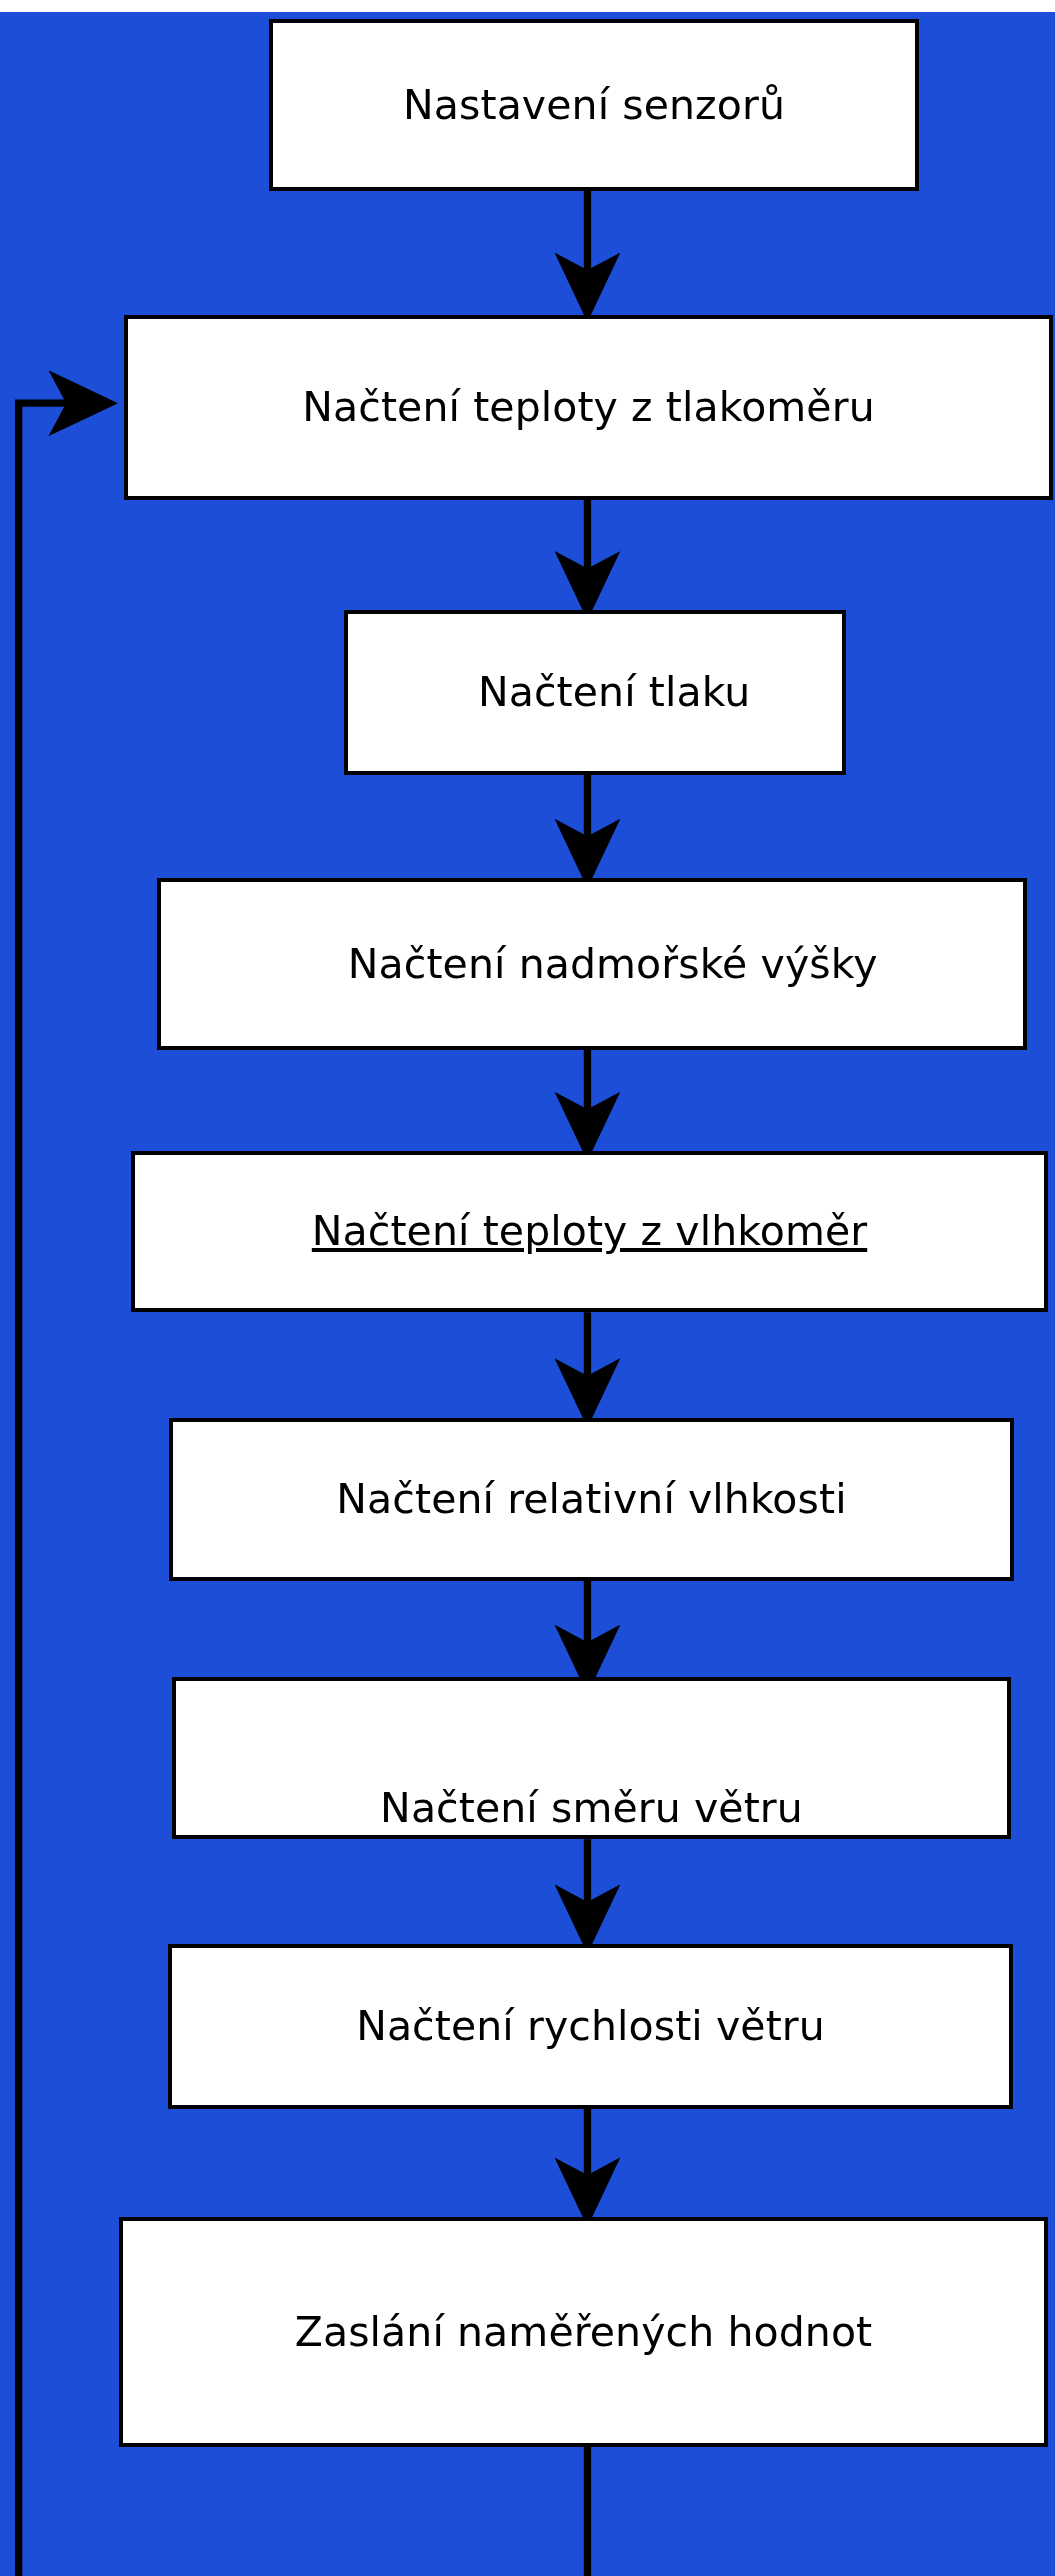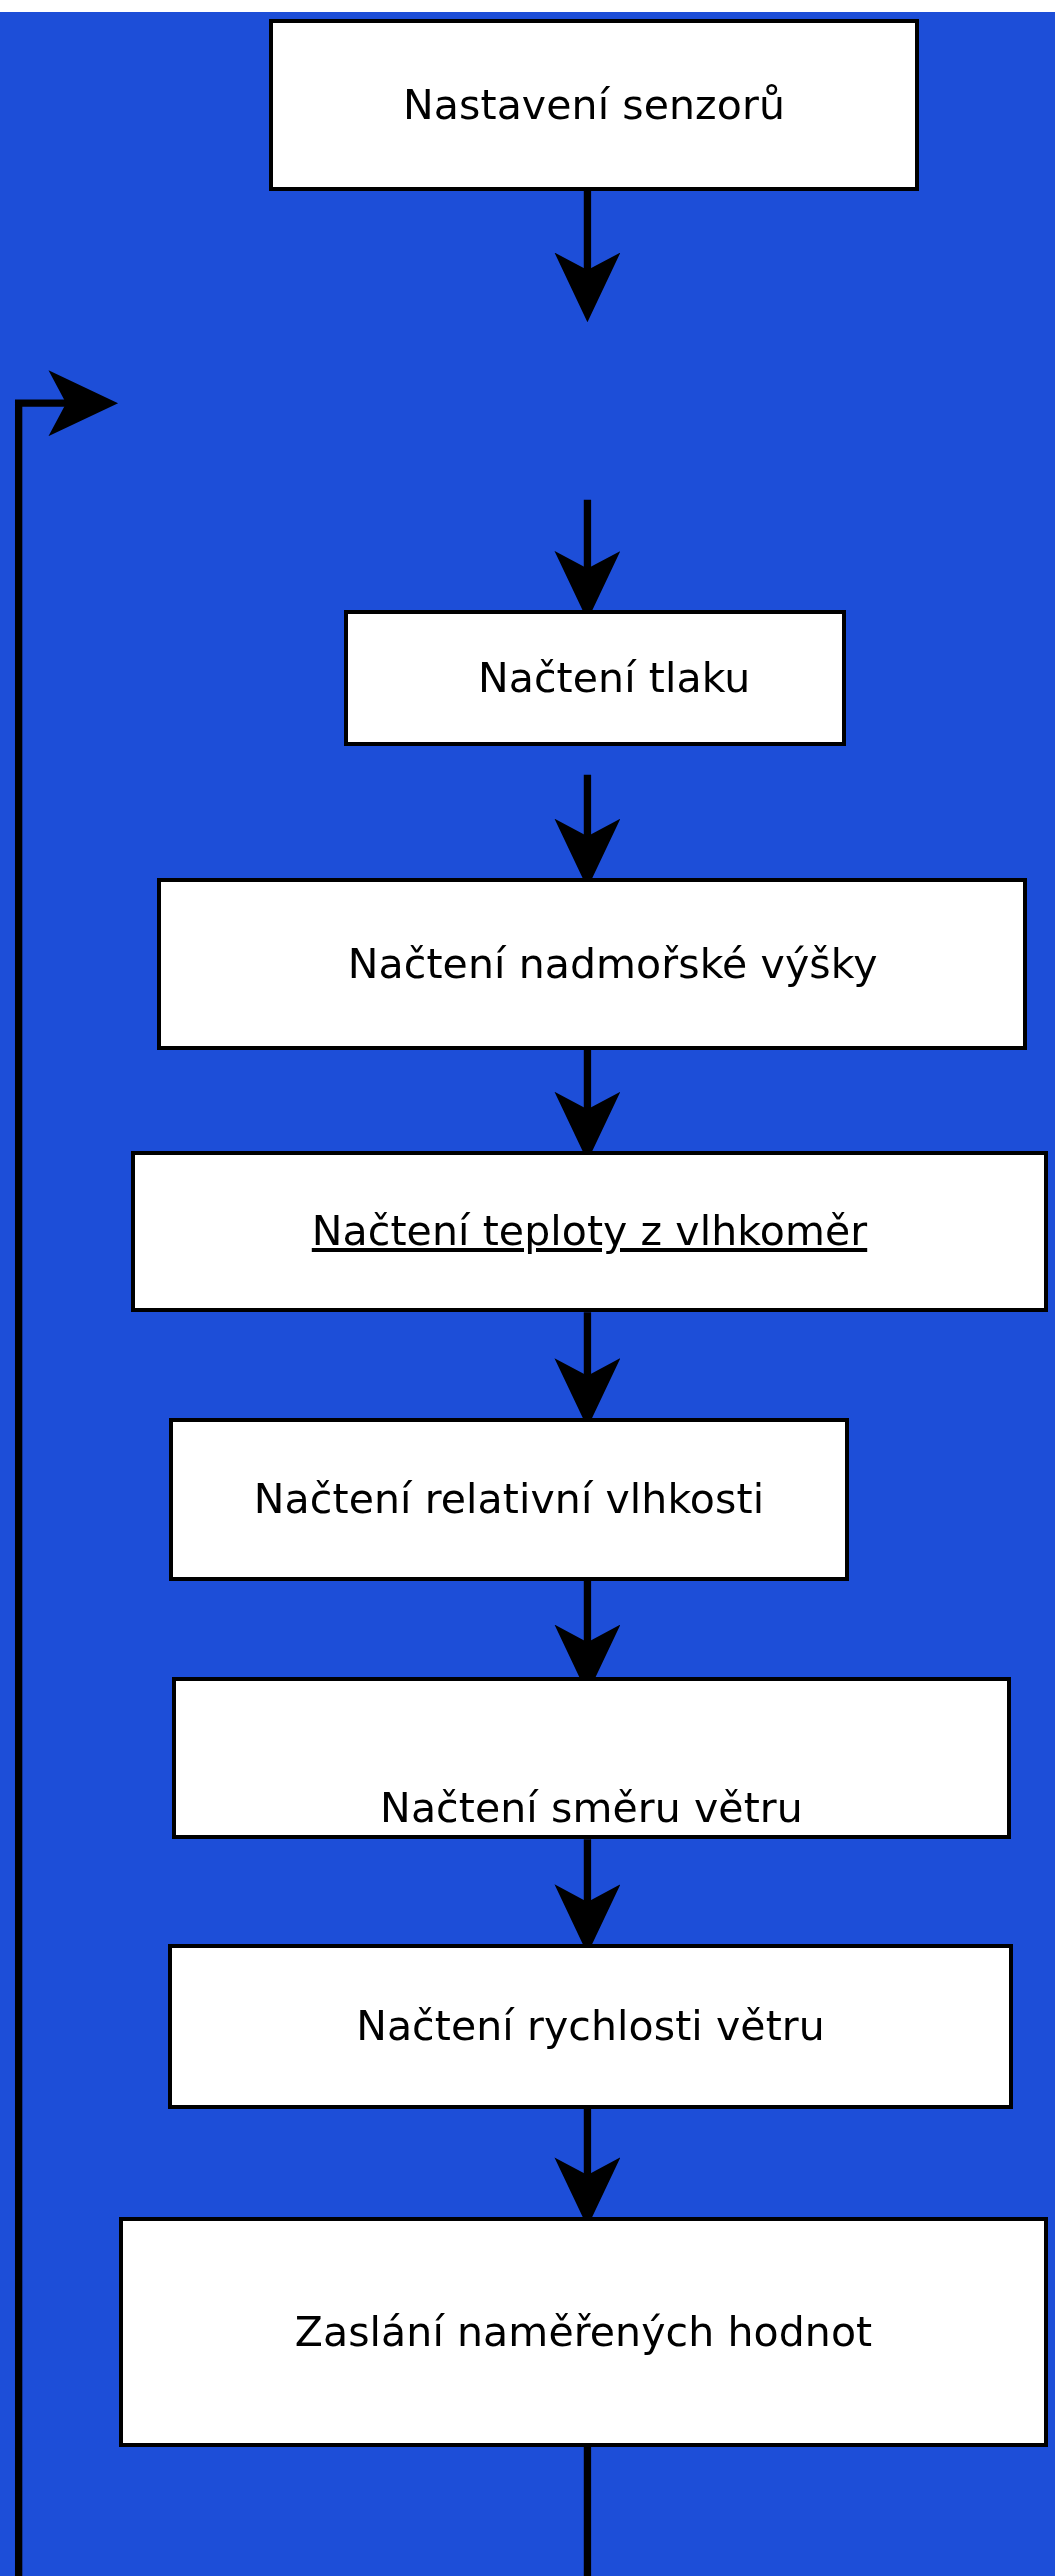--- a/index.html
+++ b/index.html
@@ -77,34 +77,37 @@
 
     <line x1="882" y1="3148" x2="882" y2="3300" stroke="#000000" stroke-width="11" marker-end="url(#arrowhead)"></line>
 
     <path d="M882,3655 L882,3855 L28,3855 L28,587 L152,587" fill="none" stroke="#000000" stroke-width="11" marker-end="url(#arrowhead)"></path>
   </svg>
 
   <div class="node" style="left:269px; top:6.7px; width:650px; height:172px;">
     <span>Nastavení senzorů</span>
   </div>
 
+  <div class="node" style="left:124px; top:303px; width:929px; height:185px;">
+    <span>Načtení teploty z tlakoměru</span>
+  </div>
 
-  <div class="node" style="left:344px; top:598px; width:502px; height:136px;padding-left:45px;">
+  <div class="node" style="left:344px; top:598px; width:502px; height:165px;padding-left:45px;">
     <span>Načtení tlaku</span>
   </div>
 
   <div class="node" style="left:157px; top:866px; width:870px; height:172px;padding-left:48px;">
     <span>Načtení nadmořské výšky</span>
   </div>
 
   <div class="node" style="left:131px; top:1139px; width:917px; height:161px;text-decoration:underline;">
     <span>Načtení teploty z vlhkoměr</span>
   </div>
 
-  <div class="node" style="left:169px; top:1406px; width:680px; height:163px;">
+  <div class="node" style="left:169px; top:1406px; width:845px; height:163px;">
     <span>Načtení relativní vlhkosti</span>
   </div>
 
   <div class="node" style="left:172px; top:1665px; width:839px; height:162px;align-items:flex-end;">
     <span>Načtení směru větru</span>
   </div>
 
   <div class="node" style="left:168px; top:1932px; width:845px; height:165px;justify-content:center;">
     <span>Načtení rychlosti větru</span>
   </div>

